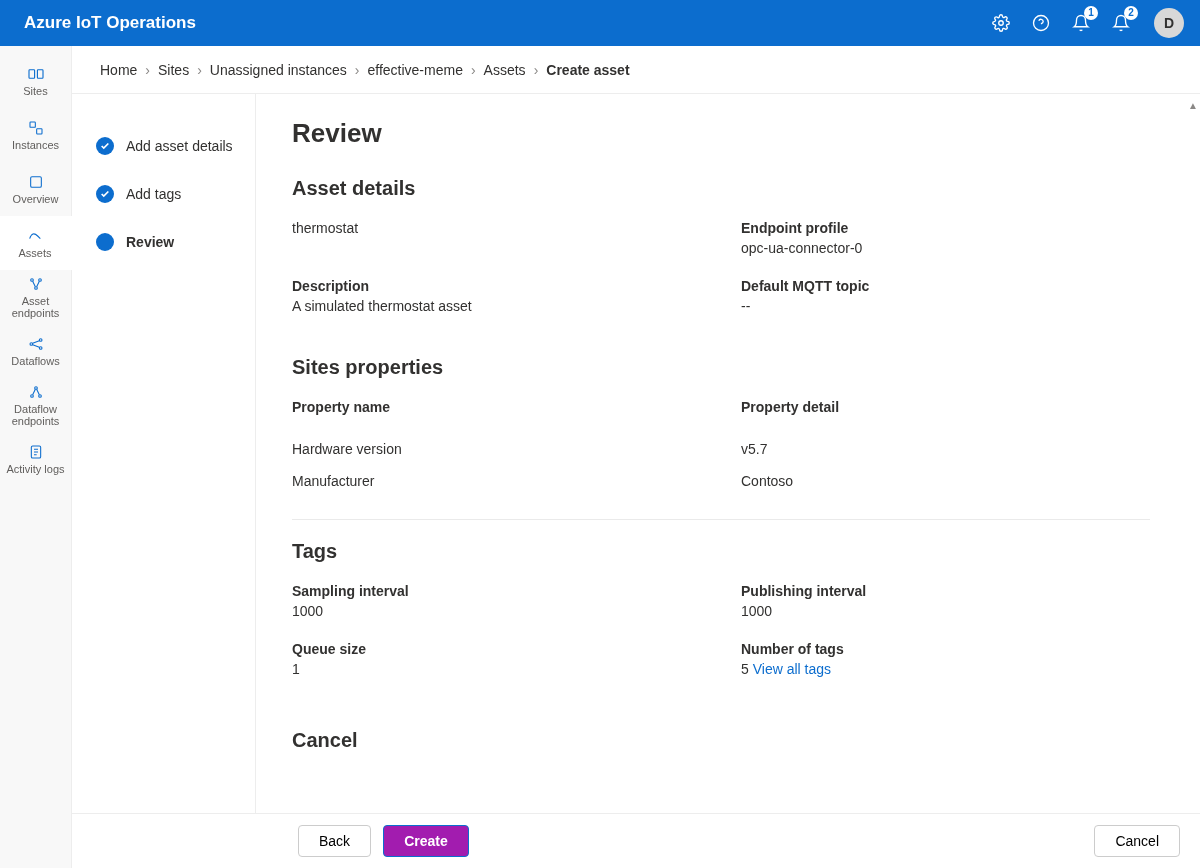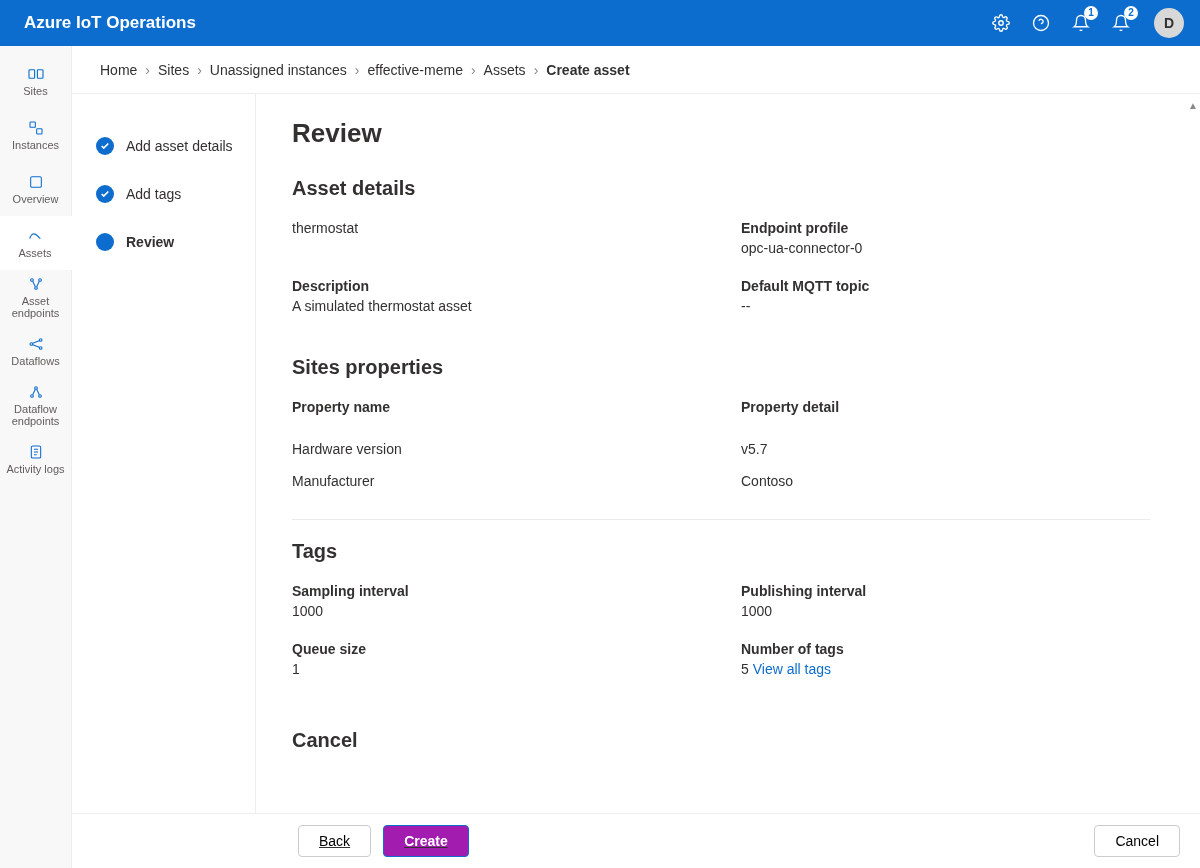--- a/index.html
+++ b/index.html
@@ -118,21 +118,21 @@
     .link { color: #0c6dce; cursor: pointer; }
     .num-link-row { display: inline; }
     hr.sep { border: none; border-top: 1px solid #eaeaea; margin: 8px 0 10px; }
     
     .footer {
       height: 55px; border-top: 1px solid #ededed;
       display: flex; align-items: center;
       padding: 0 20px; background: #ffffff;
       justify-content: space-between; flex-shrink: 0;
     }
-    .footer-left { display: flex; gap: 12px; margin-left: 206px; text-decoration: underline; }
+    .footer-left { display: flex; gap: 12px; margin-left: 206px; }
     .btn {
       height: 32px; padding: 0 20px; border-radius: 4px;
       font-size: 14px; cursor: pointer; border: 1px solid #ccc;
       background: #ffffff;
     }
     .btn.primary {
       background: #a21caf; border-color: #0c6dce; color: #ffffff;
       font-weight: 600;
     }
   </style>

